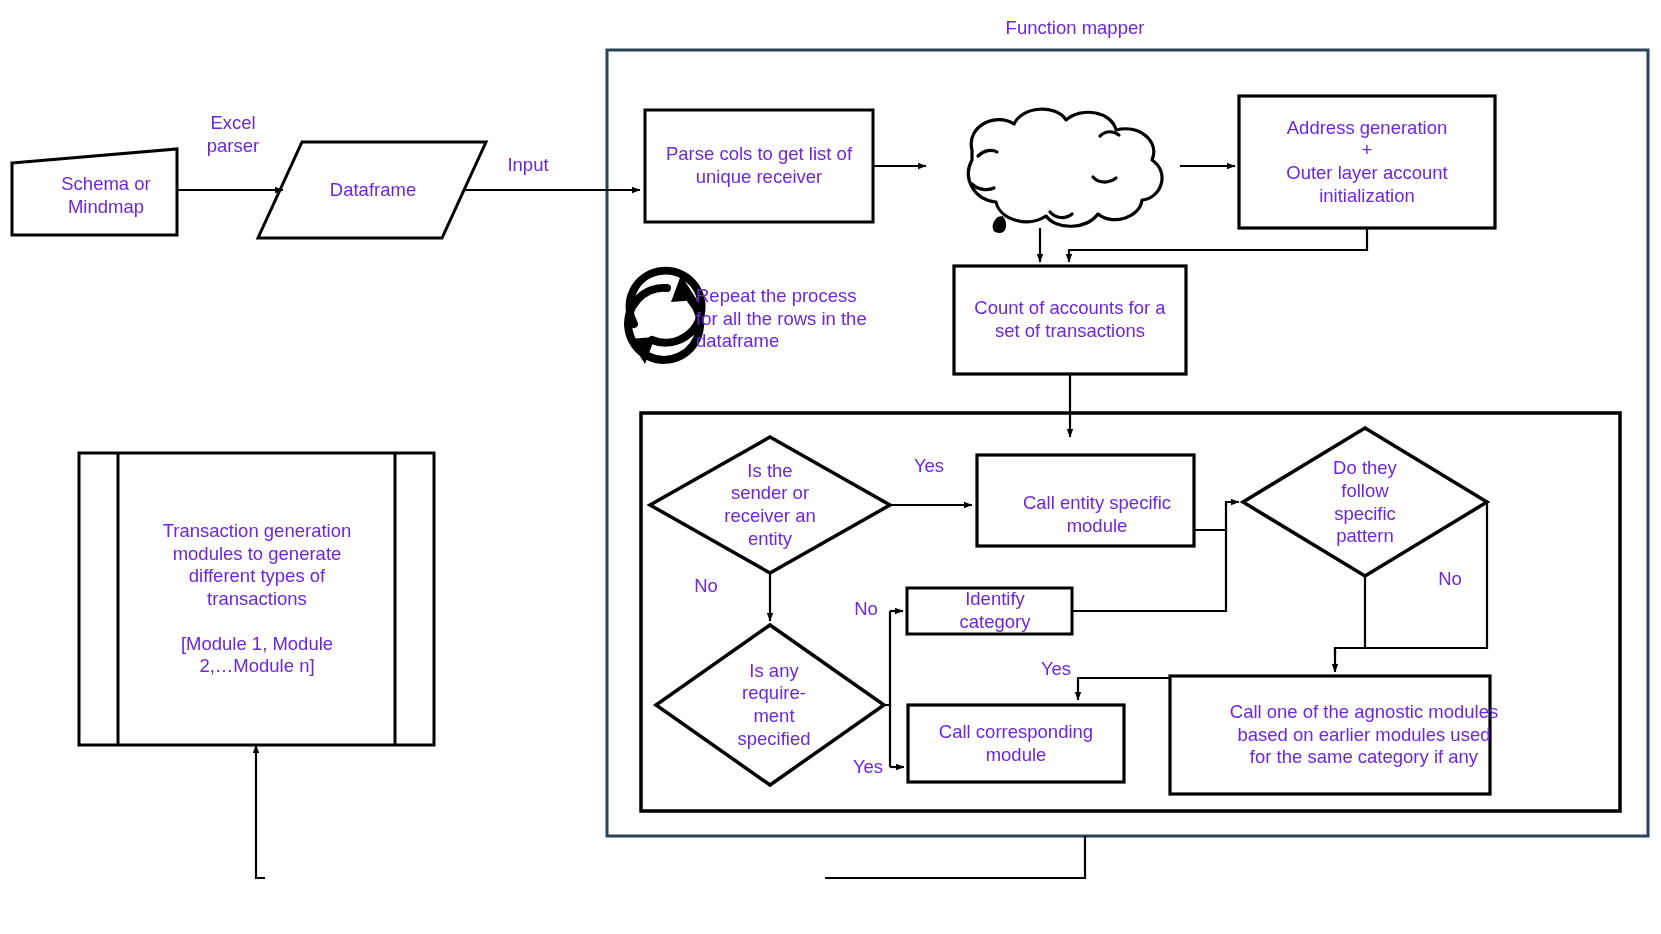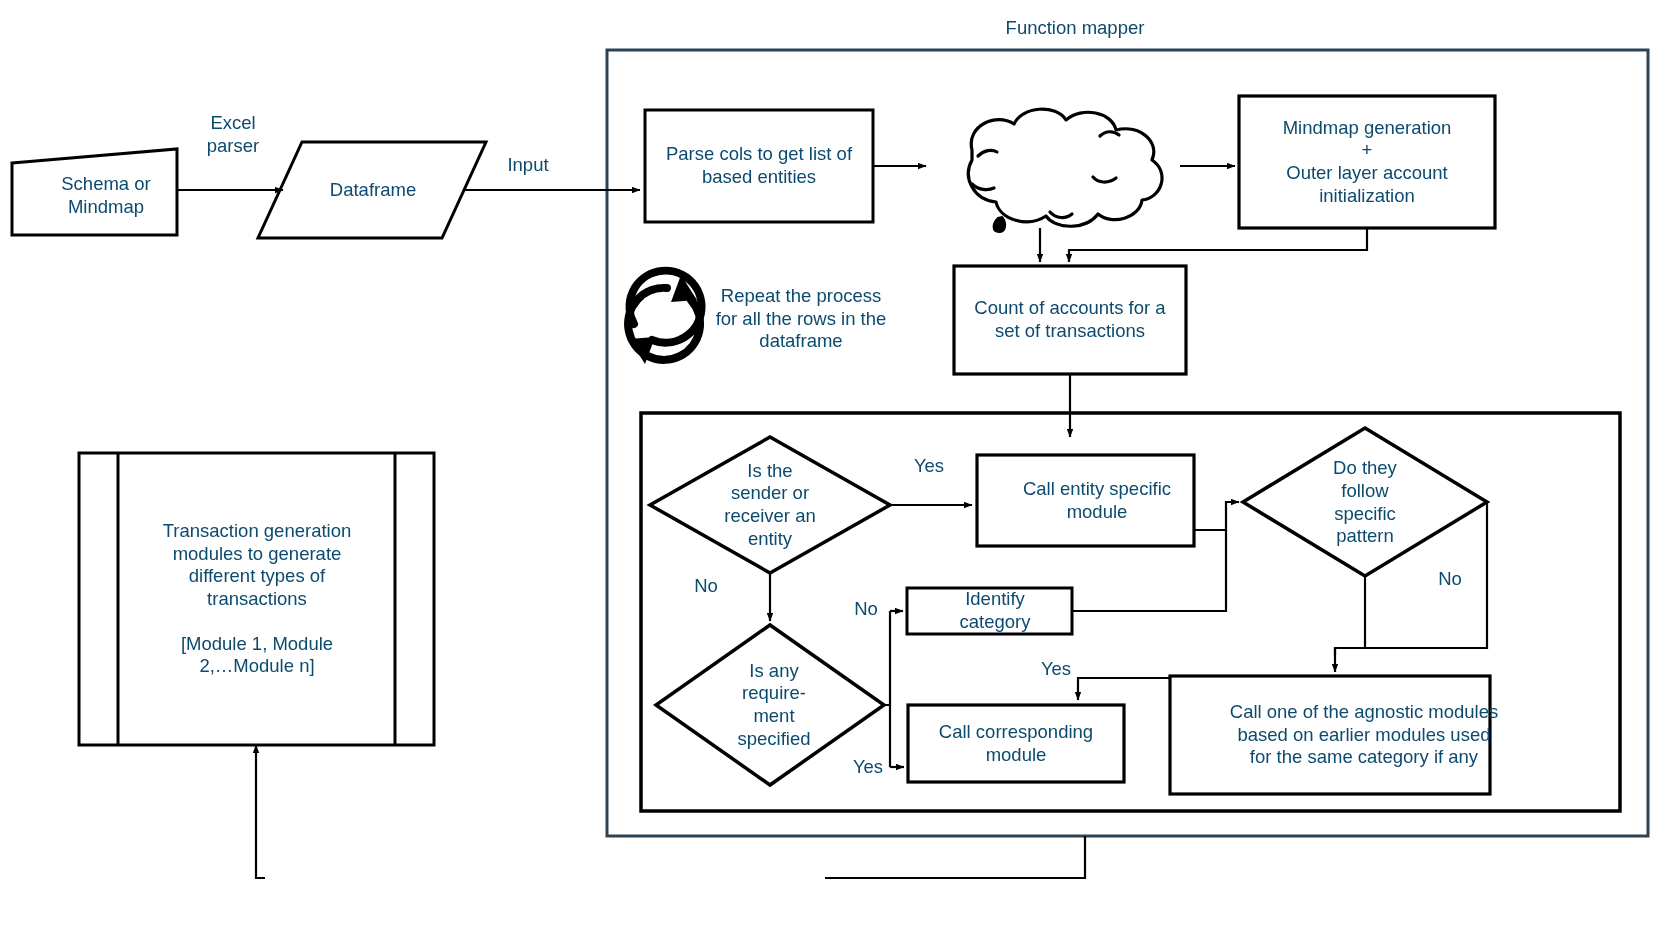--- a/index.html
+++ b/index.html
@@ -21,21 +21,21 @@
   }
   #svg-layer {
     position: absolute;
     left: 0;
     top: 0;
     width: 1661px;
     height: 934px;
   }
   .lbl {
     position: absolute;
-    color: #0c4a6e;
+    color: #6d28d9;
     text-align: center;
     line-height: 1.22;
     white-space: pre-line;
     pointer-events: none;
   }
   .t18 { font-size: 18.5px; }
   .node-text {
     display: flex;
     align-items: center;
     justify-content: center;
@@ -161,43 +161,43 @@
 Mindmap</div>
 
   <div class="lbl t18" style="left:183px; top:112px; width:100px;">Excel
 parser</div>
 
   <div class="lbl t18 node-text" style="left:268px; top:142px; width:210px; height:96px;">Dataframe</div>
 
   <div class="lbl t18" style="left:478px; top:154px; width:100px;">Input</div>
 
   <div class="lbl t18 node-text" style="left:648px; top:110px; width:222px; height:112px;">Parse cols to get list of
-based entities</div>
-
-
-  <div class="lbl t18 node-text" style="left:1242px; top:96px; width:250px; height:132px;">Mindmap generation
+unique receiver</div>
+
+
+  <div class="lbl t18 node-text" style="left:1242px; top:96px; width:250px; height:132px;">Address generation
 +
 Outer layer account
 initialization</div>
 
   <div class="lbl t18 node-text" style="left:957px; top:266px; width:226px; height:108px;">Count of accounts for a
 set of transactions</div>
 
-  <div class="lbl t18" style="left:696px; top:285px; width:210px; text-align:center;">Repeat the process
+  <div class="lbl t18" style="left:696px; top:285px; width:210px; text-align:left;">Repeat the process
 for all the rows in the
 dataframe</div>
 
   <div class="lbl t18 node-text" style="left:700px; top:450px; width:140px; height:110px;">Is the
 sender or
 receiver an
 entity</div>
 
   <div class="lbl t18" style="left:899px; top:455px; width:60px;">Yes</div>
 
-  <div class="lbl t18 node-text" style="left:980px; top:455px; width:234px; height:91px;">Call entity specific
+  <div class="lbl t18 node-text" style="left:980px; top:469px; width:234px; height:91px;">Call entity specific
 module</div>
 
   <div class="lbl t18 node-text" style="left:1300px; top:445px; width:130px; height:115px;">Do they
 follow
 specific
 pattern</div>
 
   <div class="lbl t18" style="left:676px; top:575px; width:60px;">No</div>
 
   <div class="lbl t18" style="left:1420px; top:568px; width:60px;">No</div>

